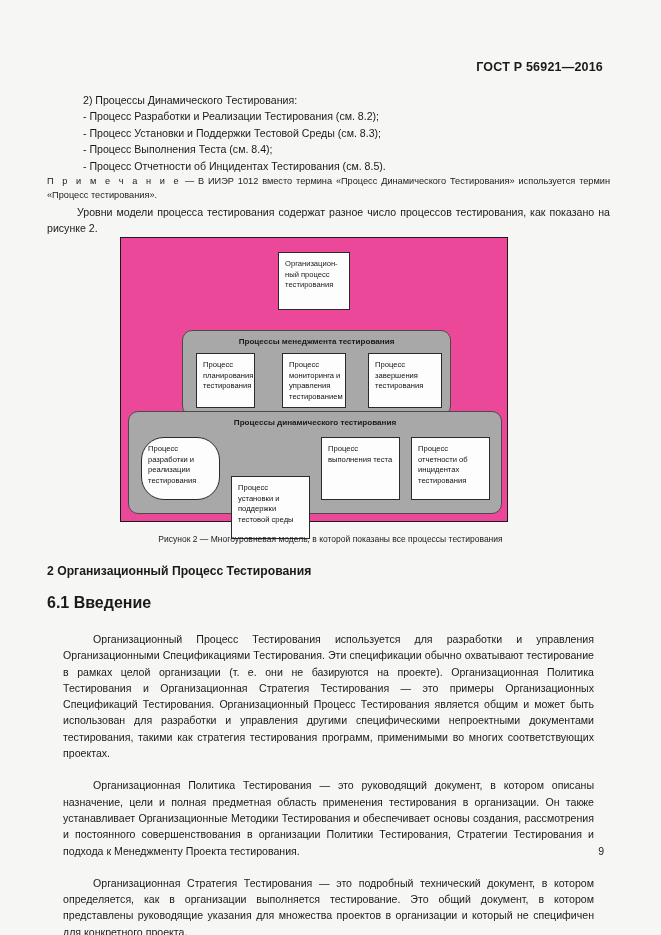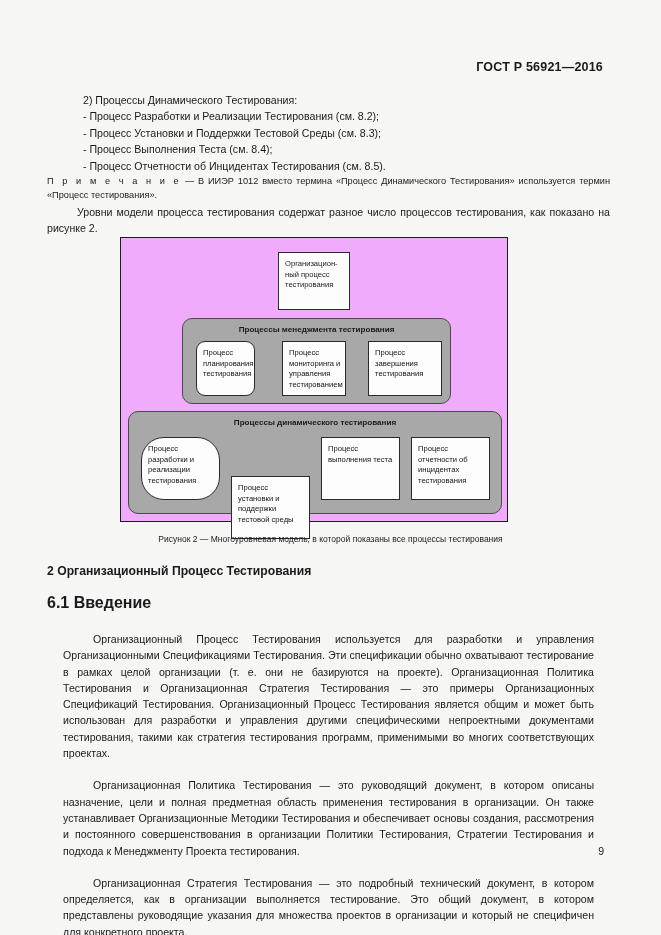--- a/index.html
+++ b/index.html
@@ -73,21 +73,21 @@
     width: 563px;
   }
   
   .figure-frame {
     position: absolute;
     left: 120px;
     top: 237px;
     width: 388px;
     height: 285px;
     border: 1.3px solid #1c1c1c;
-    background: #f0abfc;
+    background: #ec4899;
     box-sizing: border-box;
   }
   .org-box {
     position: absolute;
     left: 157px;
     top: 14px;
     width: 72px;
     height: 58px;
     border: 1.1px solid #2a2a2a;
     background: #fdfdfd;
@@ -107,21 +107,21 @@
     position: absolute;
     left: 0; right: 0;
     top: 6px;
     text-align: center;
     font-size: 8.1px;
     font-weight: bold;
     color: #1a1a1a;
   }
   .band-mgmt {
     left: 61px;
-    top: 80px;
+    top: 92px;
     width: 269px;
     height: 86px;
   }
   .band-dyn {
     left: 7px;
     top: 173px;
     width: 374px;
     height: 103px;
   }
   .pbox {
@@ -131,21 +131,21 @@
     box-sizing: border-box;
     padding: 6px 4px 0 6px;
     font-size: 7.6px;
     line-height: 10.6px;
     color: #111;
   }
   .band-mgmt .pbox {
     top: 22px;
     height: 55px;
   }
-  .band-mgmt .p0 { left: 13px;  width: 59px; border-radius: 9px; }
+  .band-mgmt .p0 { left: 13px;  width: 59px; }
   .band-mgmt .p1 { left: 99px;  width: 64px; }
   .band-mgmt .p2 { left: 185px; width: 74px; }
 
   .band-dyn .pbox {
     top: 25px;
     height: 63px;
   }
   .band-dyn .p0 { left: 12px;  width: 79px; border-radius: 23px; }
   .band-dyn .p1 { left: 102px; width: 79px; margin-top: 39px; }
   .band-dyn .p2 { left: 192px; width: 79px; }

